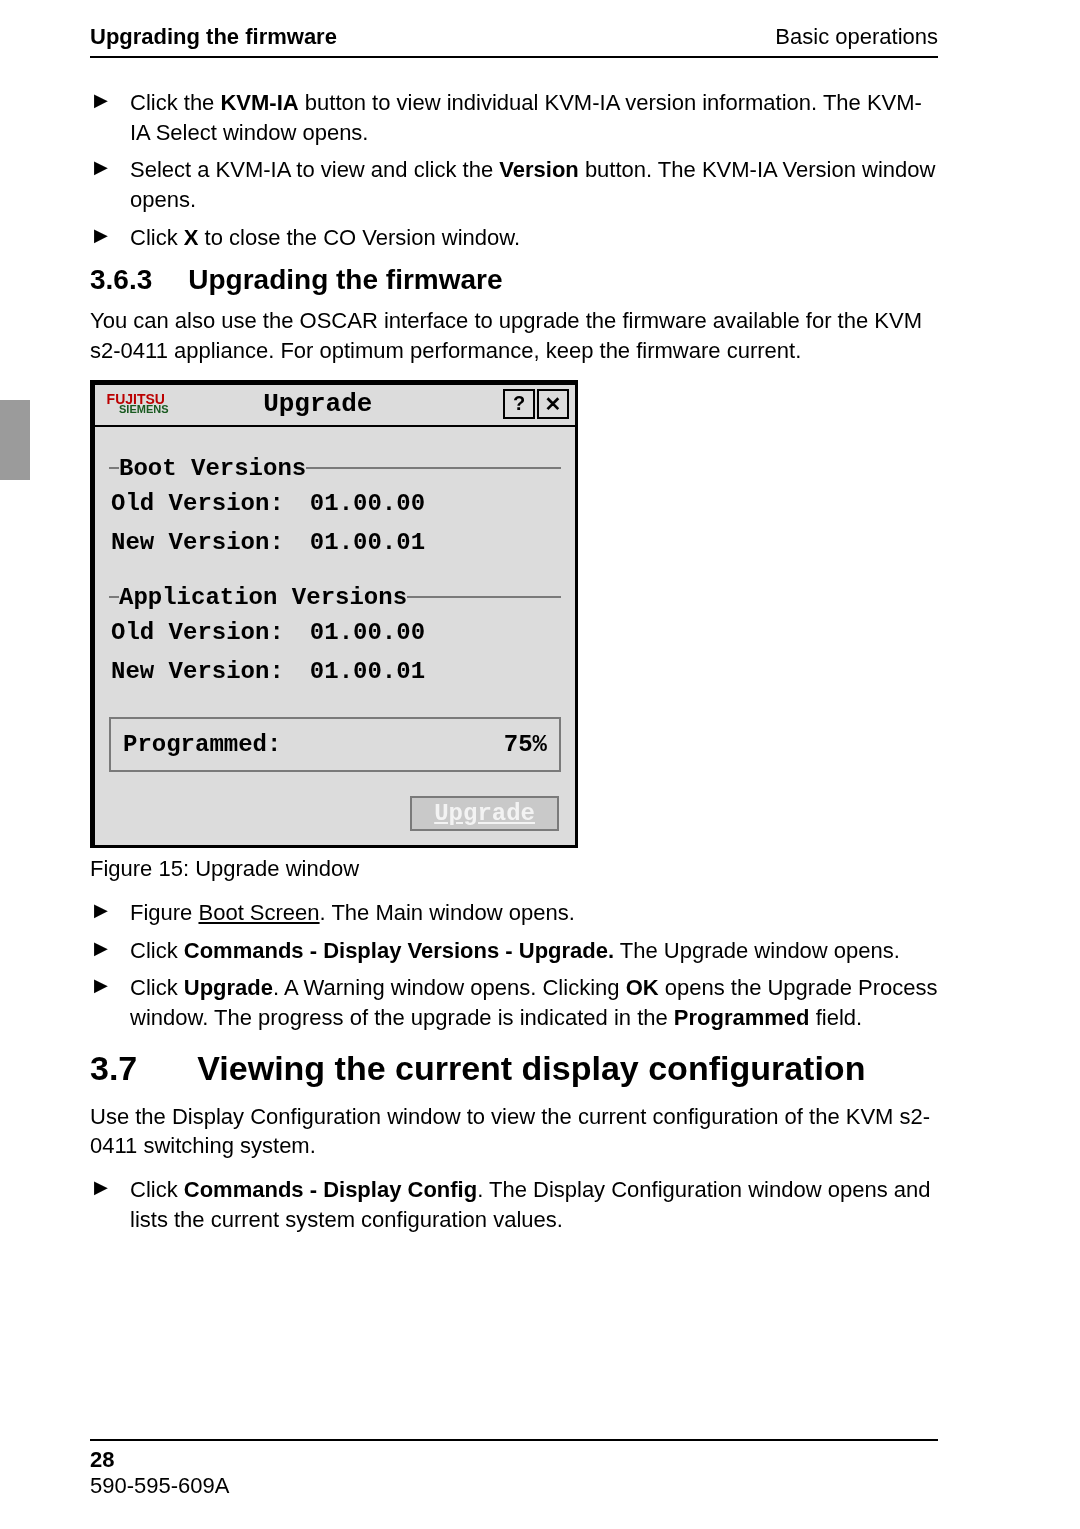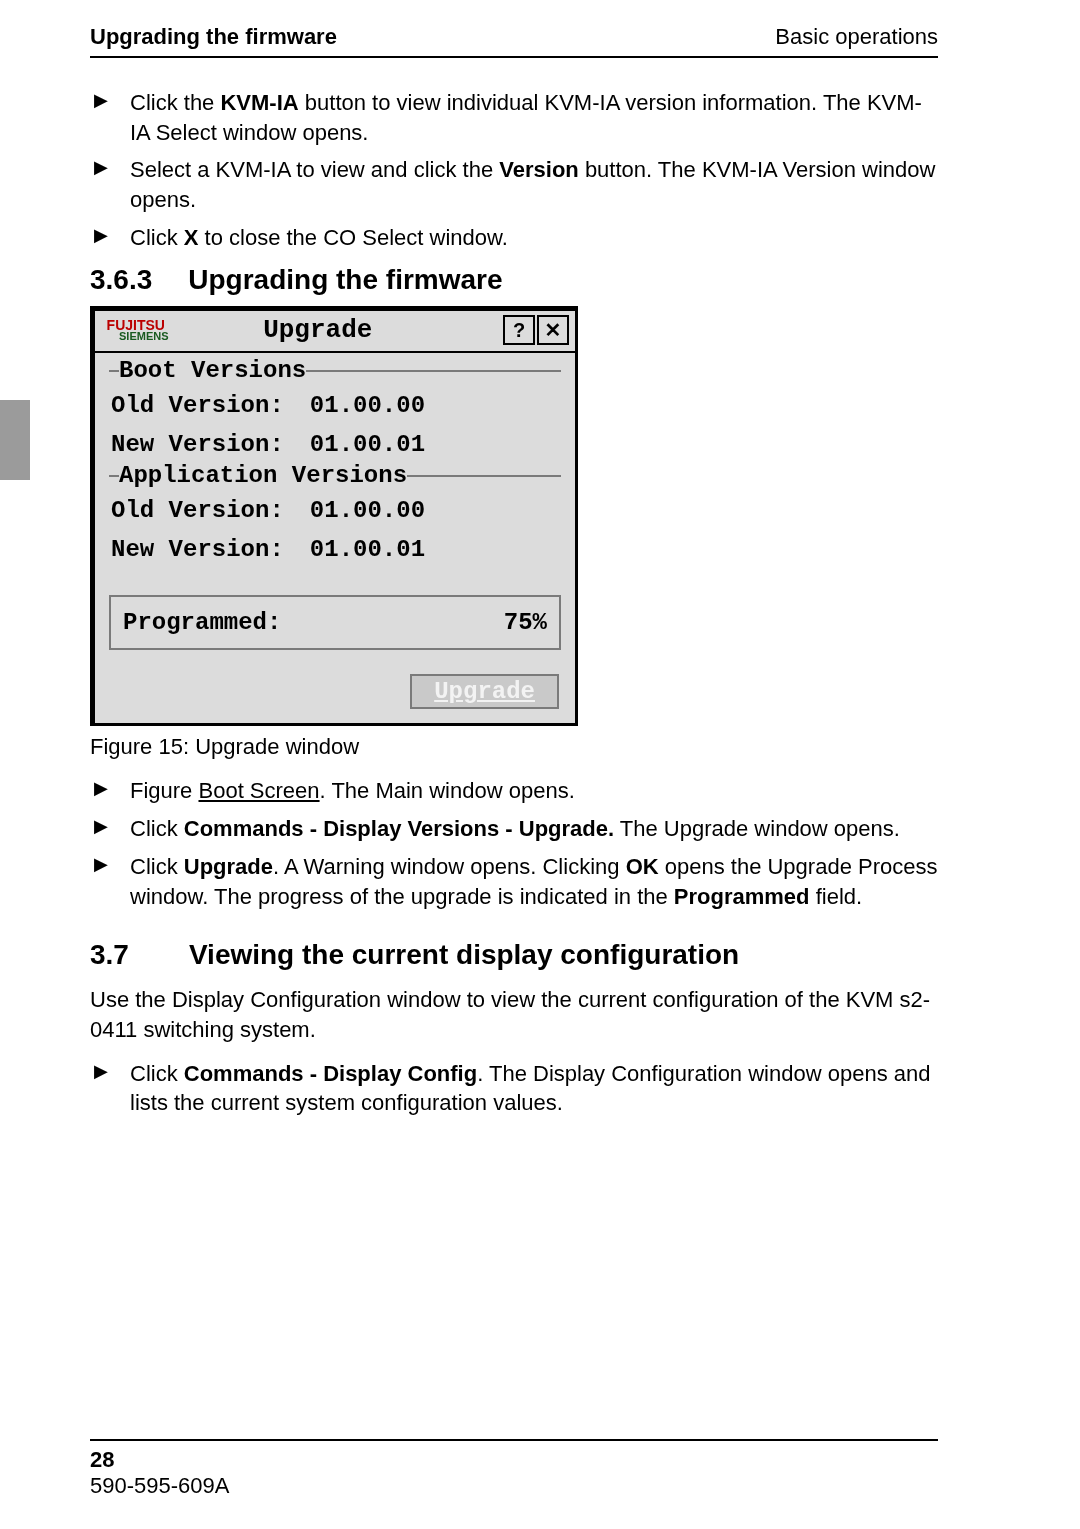--- a/index.html
+++ b/index.html
@@ -48,23 +48,23 @@
   }
   .h3 {
     font-size: 28px;
     font-weight: bold;
     margin-top: 12px;
     margin-bottom: 10px;
     display: flex;
     gap: 36px;
   }
   .h2 {
-    font-size: 28px;
+    font-size: 34px;
     font-weight: bold;
-    margin-top: 28px;
+    margin-top: 16px;
     margin-bottom: 14px;
     display: flex;
     gap: 60px;
   }
   .para {
     font-size: 22px;
     line-height: 1.35;
     margin-bottom: 14px;
   }
   .side-tab {
@@ -122,21 +122,21 @@
     background: #dcdcdc;
     display:flex;align-items:center;justify-content:center;
     font-size: 20px;
     font-family: Arial, sans-serif;
   }
   .uw-body { padding: 4px 14px 10px 14px; }
   .fieldset-label {
     position: relative;
     display: flex;
     align-items: center;
-    margin-top: 0;
+    margin-top: 24px;
     gap: 0;
     white-space: nowrap;
   }
   .fieldset-line-left{
     border-top:2px solid #7a7a7a;
     width:10px;
     height:0;
   }
   .fieldset-line-right{
     border-top-width:2px;
@@ -203,30 +203,31 @@
           <span>Click the </span><span class="bold">KVM-IA</span><span> button to view individual KVM-IA version information. The KVM-IA Select window opens.</span>
         </span>
       </li>
       <li><span class="arrow">▶</span>
         <span>
           <span>Select a KVM-IA to view and click the </span><span class="bold">Version</span><span> button. The KVM-IA Version window opens.</span>
         </span>
       </li>
       <li><span class="arrow">▶</span>
         <span>
-          <span>Click </span><span class="bold">X</span><span> to close the CO Select window.</span>
+          <span>Click </span><span class="bold">X</span><span> to close the CO Version window.</span>
         </span>
       </li>
     </ul>
 
     <div class="h3">
       <span>3.6.3</span>
       <span>Upgrading the firmware</span>
     </div>
 
+    <div class="para">You can also use the OSCAR interface to upgrade the firmware available for the KVM s2-0411 appliance. For optimum performance, keep the firmware current.</div>
 
     <div class="upgrade-window">
       <div class="uw-title">
         <div class="uw-logo"><span>FUJITSU</span><span class="uw-logo-sub">SIEMENS</span></div>
         <div class="uw-title-text">Upgrade</div>
         <div class="uw-btns">
           <div class="uw-btn">
               <span>?</span>
             </div>
           <div class="uw-btn">

